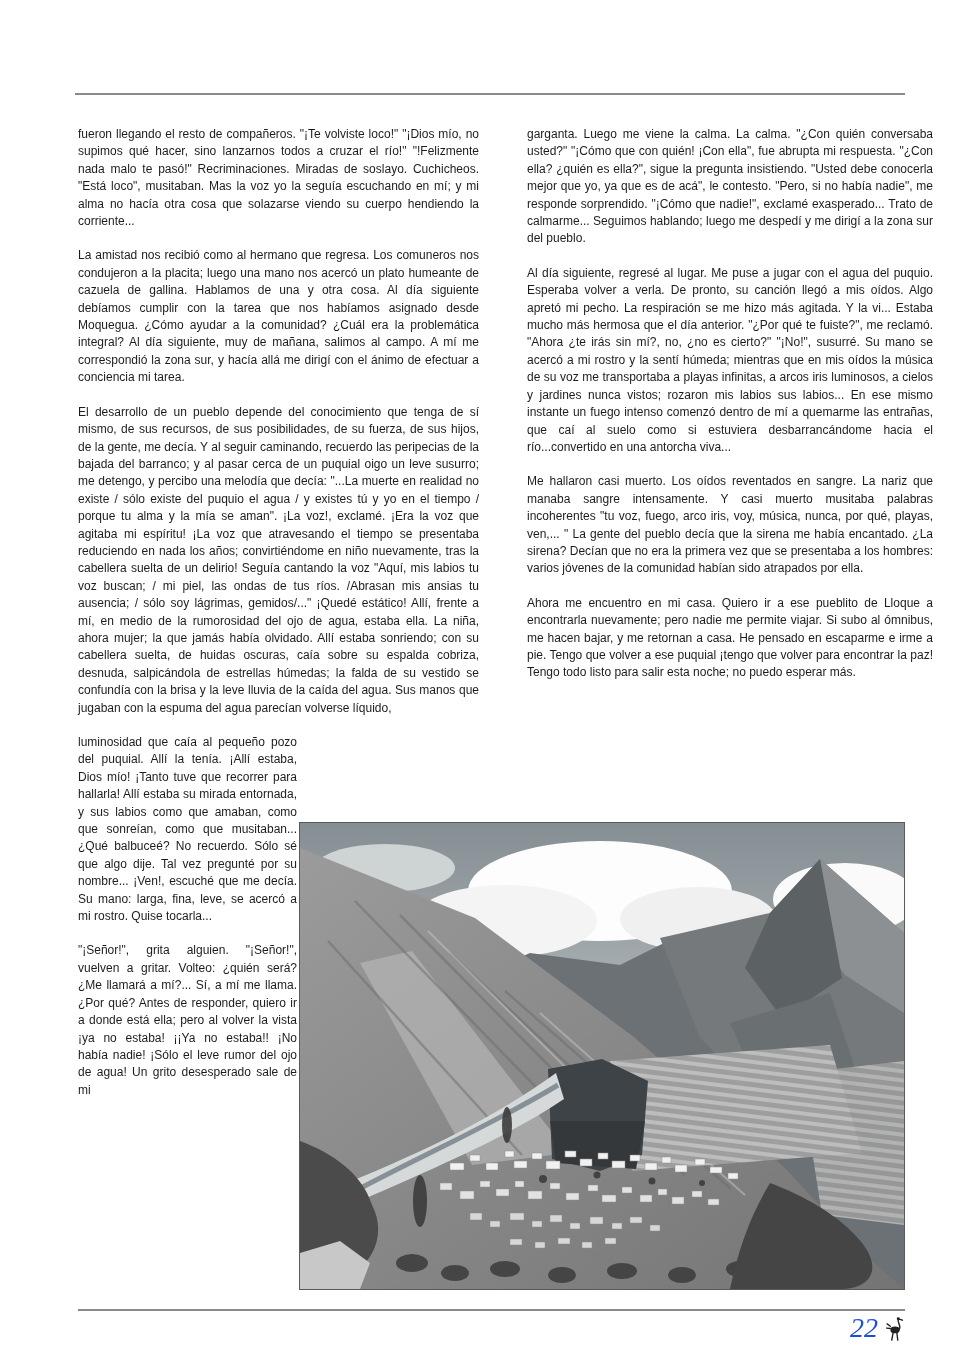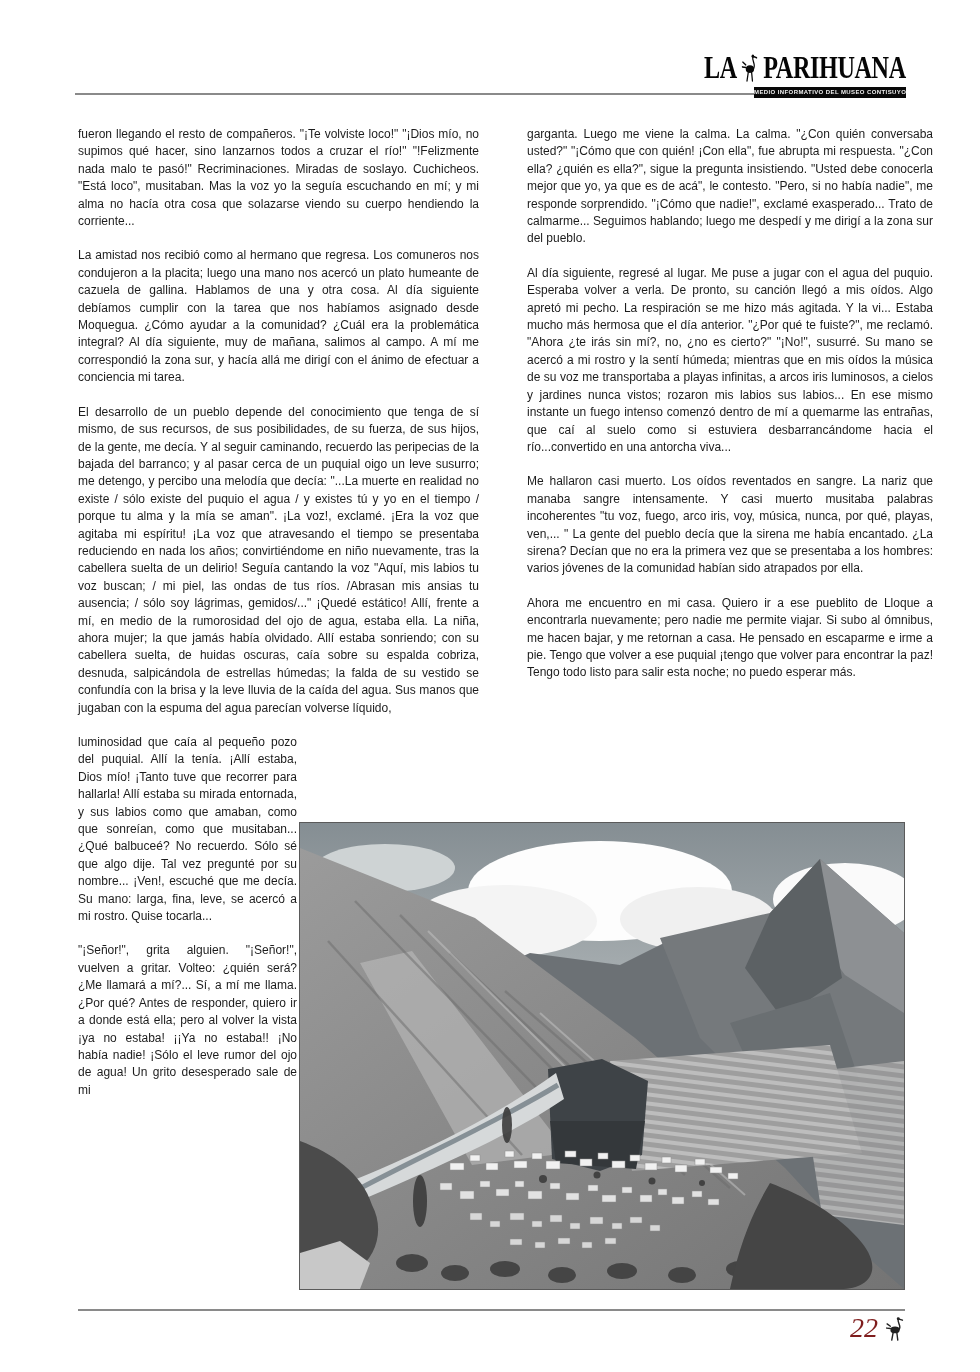--- a/index.html
+++ b/index.html
@@ -32,48 +32,29 @@
     position:absolute;left:300px;top:823px;width:604px;height:466px;z-index:2;
     outline:1px solid #5a5a5a;background:#9aa0a3;
   }
   .photo svg{display:block;width:604px;height:466px;}
   
   .footer-rule{position:absolute;top:1309px;left:78px;width:827px;height:2px;background:#8a8a8a;}
   .page-number-wrap{
     position:absolute;top:1313px;right:75px;display:flex;align-items:flex-start;gap:7px;z-index:3;
   }
   .page-number{
-    font-family:"Liberation Serif",serif;font-style:italic;font-size:28px;color:#7f1d1d;line-height:30px;
+    font-family:"Liberation Serif",serif;font-style:italic;font-size:28px;color:#1d4ed8;line-height:30px;
   }
 </style>
 </head>
 <body>
 
 <div class="page">
 
   <div class="header-rule"></div>
-  <div class="logo">
-    <div class="logo-text">
-      <span>LA</span>
-      <span style="display:inline-flex;">
-        <svg width="26" height="30" viewBox="0 0 20 28" aria-hidden="true">
-          <g stroke="#0a0a0a" fill="none" stroke-width="1.5" stroke-linecap="round">
-            <path d="M8 18 L6.5 26 M12 18 L13 26"></path>
-            <path d="M14 15 C18 11 12 8 13.5 3"></path>
-            <path d="M13.5 3 L18 4.5"></path>
-            <path d="M5 11 L1.5 8.5 M5 13.5 L1 13"></path>
-          </g>
-          <ellipse cx="10" cy="15" rx="5" ry="3.6" fill="#0a0a0a"></ellipse>
-          <circle cx="13.5" cy="3" r="1.6" fill="#0a0a0a"></circle>
-        </svg>
-      </span>
-      <span>PARIHUANA</span>
-    </div>
-    <div class="logo-bar">MEDIO INFORMATIVO DEL MUSEO CONTISUYO</div>
-  </div>
 
   <div class="col" id="left-col">
     <p>fueron llegando el resto de compañeros. "¡Te volviste loco!" "¡Dios mío, no supimos qué hacer, sino lanzarnos todos a cruzar el río!" "!Felizmente nada malo te pasó!" Recriminaciones. Miradas de soslayo. Cuchicheos. "Está loco", musitaban. Mas la voz yo la seguía escuchando en mí; y mi alma no hacía otra cosa que solazarse viendo su cuerpo hendiendo la corriente...</p>
     <p>La amistad nos recibió como al hermano que regresa. Los comuneros nos condujeron a la placita; luego una mano nos acercó un plato humeante de cazuela de gallina. Hablamos de una y otra cosa. Al día siguiente debíamos cumplir con la tarea que nos habíamos asignado desde Moquegua. ¿Cómo ayudar a la comunidad? ¿Cuál era la problemática integral? Al día siguiente, muy de mañana, salimos al campo. A mí me correspondió la zona sur, y hacía allá me dirigí con el ánimo de efectuar a conciencia mi tarea.</p>
     <p>El desarrollo de un pueblo depende del conocimiento que tenga de sí mismo, de sus recursos, de sus posibilidades, de su fuerza, de sus hijos, de la gente, me decía. Y al seguir caminando, recuerdo las peripecias de la bajada del barranco; y al pasar cerca de un puquial oigo un leve susurro; me detengo, y percibo una melodía que decía: "...La muerte en realidad no existe / sólo existe del puquio el agua / y existes tú y yo en el tiempo / porque tu alma y la mía se aman". ¡La voz!, exclamé. ¡Era la voz que agitaba mi espíritu! ¡La voz que atravesando el tiempo se presentaba reduciendo en nada los años; convirtiéndome en niño nuevamente, tras la cabellera suelta de un delirio! Seguía cantando la voz "Aquí, mis labios tu voz buscan; / mi piel, las ondas de tus ríos. /Abrasan mis ansias tu ausencia; / sólo soy lágrimas, gemidos/..." ¡Quedé estático! Allí, frente a mí, en medio de la rumorosidad del ojo de agua, estaba ella. La niña, ahora mujer; la que jamás había olvidado. Allí estaba sonriendo; con su cabellera suelta, de huidas oscuras, caía sobre su espalda cobriza, desnuda, salpicándola de estrellas húmedas; la falda de su vestido se confundía con la brisa y la leve lluvia de la caída del agua. Sus manos que jugaban con la espuma del agua parecían volverse líquido,</p>
     <div class="narrow">
       <p>luminosidad que caía al pequeño pozo del puquial. Allí la tenía. ¡Allí estaba, Dios mío! ¡Tanto tuve que recorrer para hallarla! Allí estaba su mirada entornada, y sus labios como que amaban, como que sonreían, como que musitaban... ¿Qué balbuceé? No recuerdo. Sólo sé que algo dije. Tal vez pregunté por su nombre... ¡Ven!, escuché que me decía. Su mano: larga, fina, leve, se acercó a mi rostro. Quise tocarla...</p>
       <p>"¡Señor!", grita alguien. "¡Señor!", vuelven a gritar. Volteo: ¿quién será? ¿Me llamará a mí?... Sí, a mí me llama. ¿Por qué? Antes de responder, quiero ir a donde está ella; pero al volver la vista ¡ya no estaba! ¡¡Ya no estaba!! ¡No había nadie! ¡Sólo el leve rumor del ojo de agua! Un grito desesperado sale de mi</p>
     </div>
   </div>

